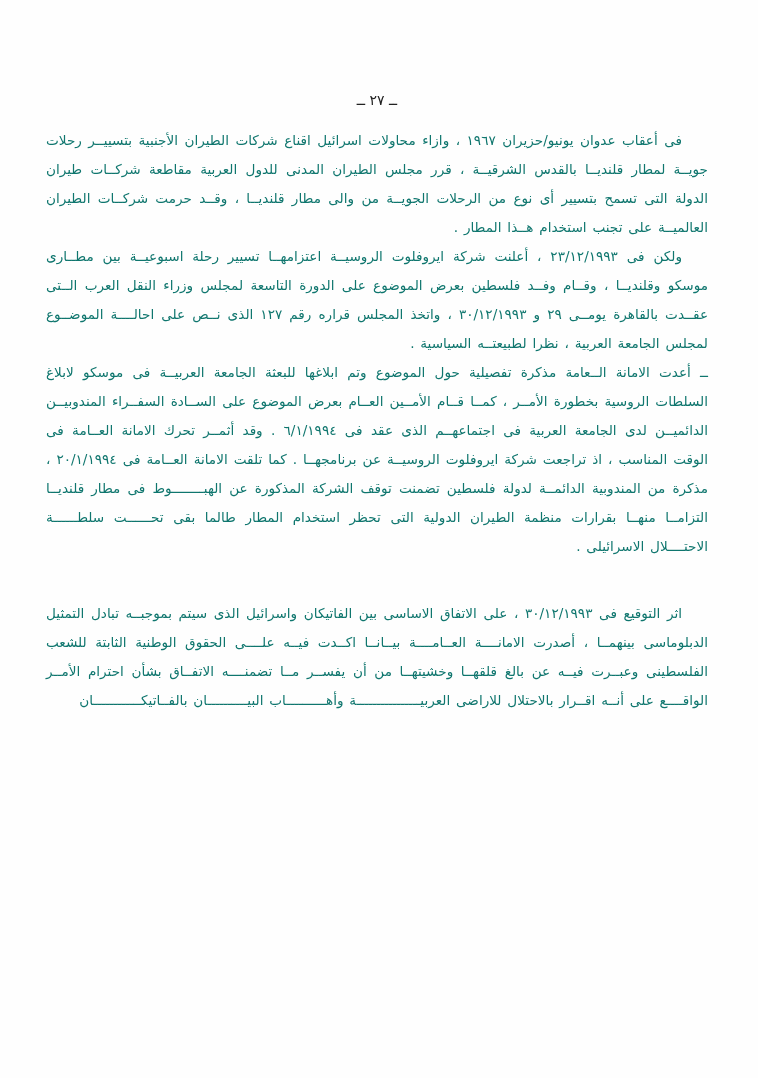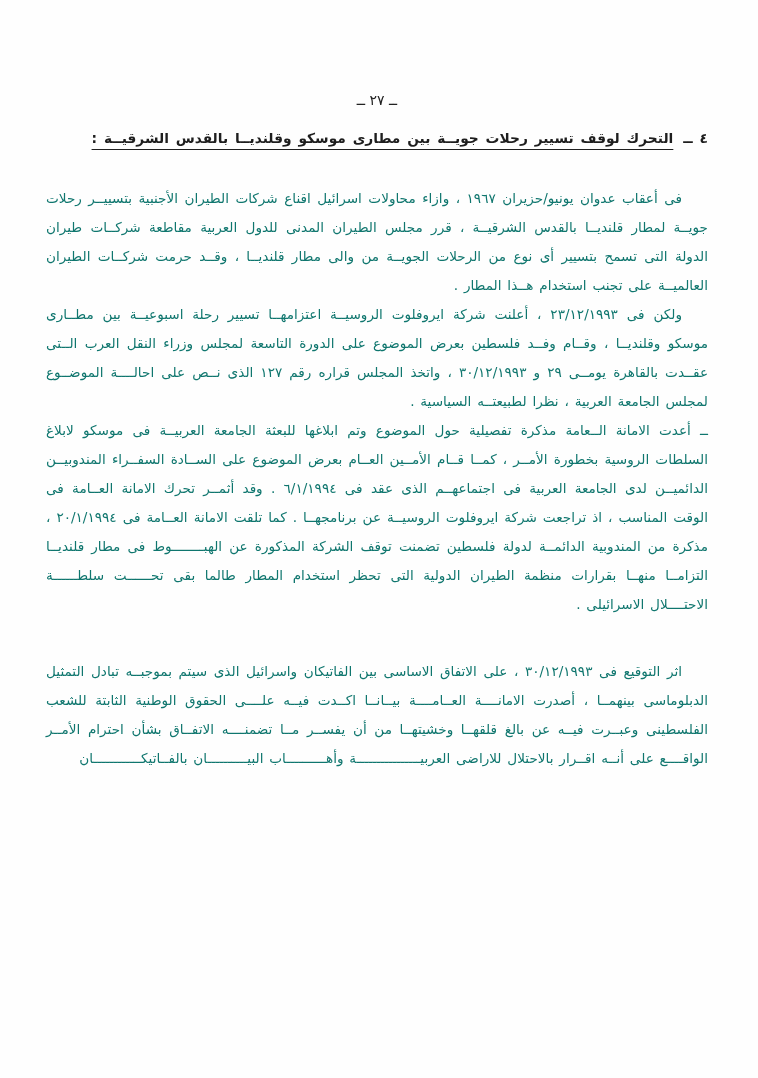--- a/index.html
+++ b/index.html
@@ -63,23 +63,20 @@
 </style>
 </head>
 <body>
 
 <div class="page">
   <div class="content">
 
     <div class="page-number">ــ  ٢٧  ــ</div>
 
     <div class="section section-4">
-      <h2 class="section-heading">
-        <span class="sec-num">٤ ــ</span><span class="sec-title">التحرك لوقف تسيير رحلات جويــة بين مطارى موسكو وقلنديــا بالقدس الشرقيــة :</span>
-      </h2>
 
       <p class="para indent">فى أعقاب عدوان يونيو/حزيران ١٩٦٧ ، وازاء محاولات اسرائيل اقناع شركات الطيران الأجنبية بتسييــر رحلات جويــة لمطار قلنديــا بالقدس الشرقيــة ، قرر مجلس الطيران المدنى للدول العربية مقاطعة شركــات طيران الدولة التى تسمح بتسيير أى نوع من الرحلات الجويــة من والى مطار قلنديــا ، وقــد حرمت شركــات الطيران العالميــة على تجنب استخدام هــذا المطار .</p>
 
       <p class="para indent">ولكن فى ٢٣/١٢/١٩٩٣ ، أعلنت شركة ايروفلوت الروسيــة اعتزامهــا تسيير رحلة اسبوعيــة بين مطــارى موسكو وقلنديــا ، وقــام وفــد فلسطين بعرض الموضوع على الدورة التاسعة لمجلس وزراء النقل العرب الــتى عقــدت بالقاهرة يومــى ٢٩ و ٣٠/١٢/١٩٩٣ ، واتخذ المجلس قراره رقم ١٢٧ الذى نــص على احالــــة الموضــوع لمجلس الجامعة العربية ، نظرا لطبيعتــه السياسية .</p>
 
       <p class="para">ــ   أعدت الامانة الــعامة مذكرة تفصيلية حول الموضوع وتم ابلاغها للبعثة الجامعة العربيــة فى موسكو لابلاغ السلطات الروسية بخطورة الأمــر ، كمــا قــام الأمــين العــام بعرض الموضوع على الســادة السفــراء المندوبيــن الدائميــن لدى الجامعة العربية فى اجتماعهــم الذى عقد فى ٦/١/١٩٩٤ . وقد أثمــر تحرك الامانة العــامة فى الوقت المناسب ، اذ تراجعت شركة ايروفلوت الروسيــة عن برنامجهــا . كما تلقت الامانة العــامة فى ٢٠/١/١٩٩٤ ، مذكرة من المندوبية الدائمــة لدولة فلسطين تضمنت توقف الشركة المذكورة عن الهبــــــــوط فى مطار قلنديــا التزامــا منهــا بقرارات منظمة الطيران الدولية التى تحظر استخدام المطار طالما بقى تحــــــت سلطــــــة الاحتــــلال الاسرائيلى .</p>
     </div>
 
     <div class="section section-5">
 

